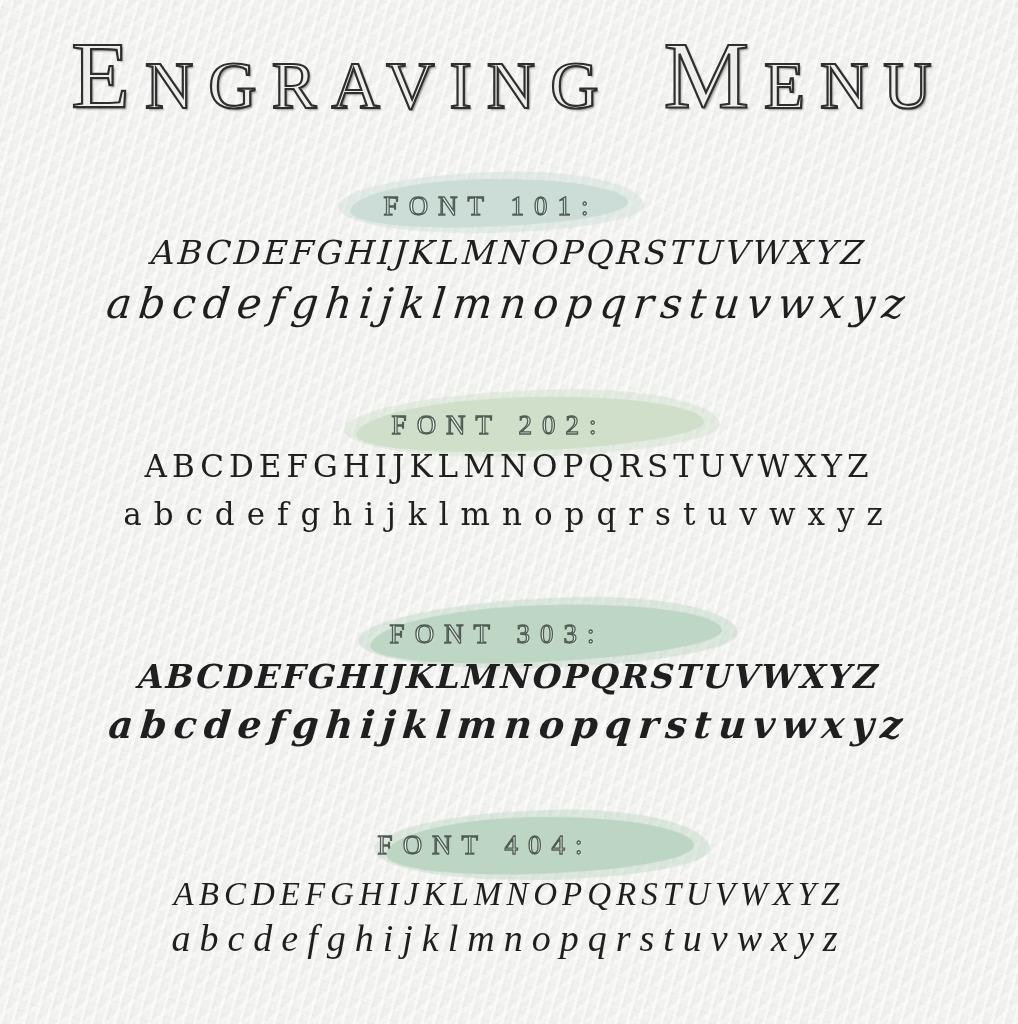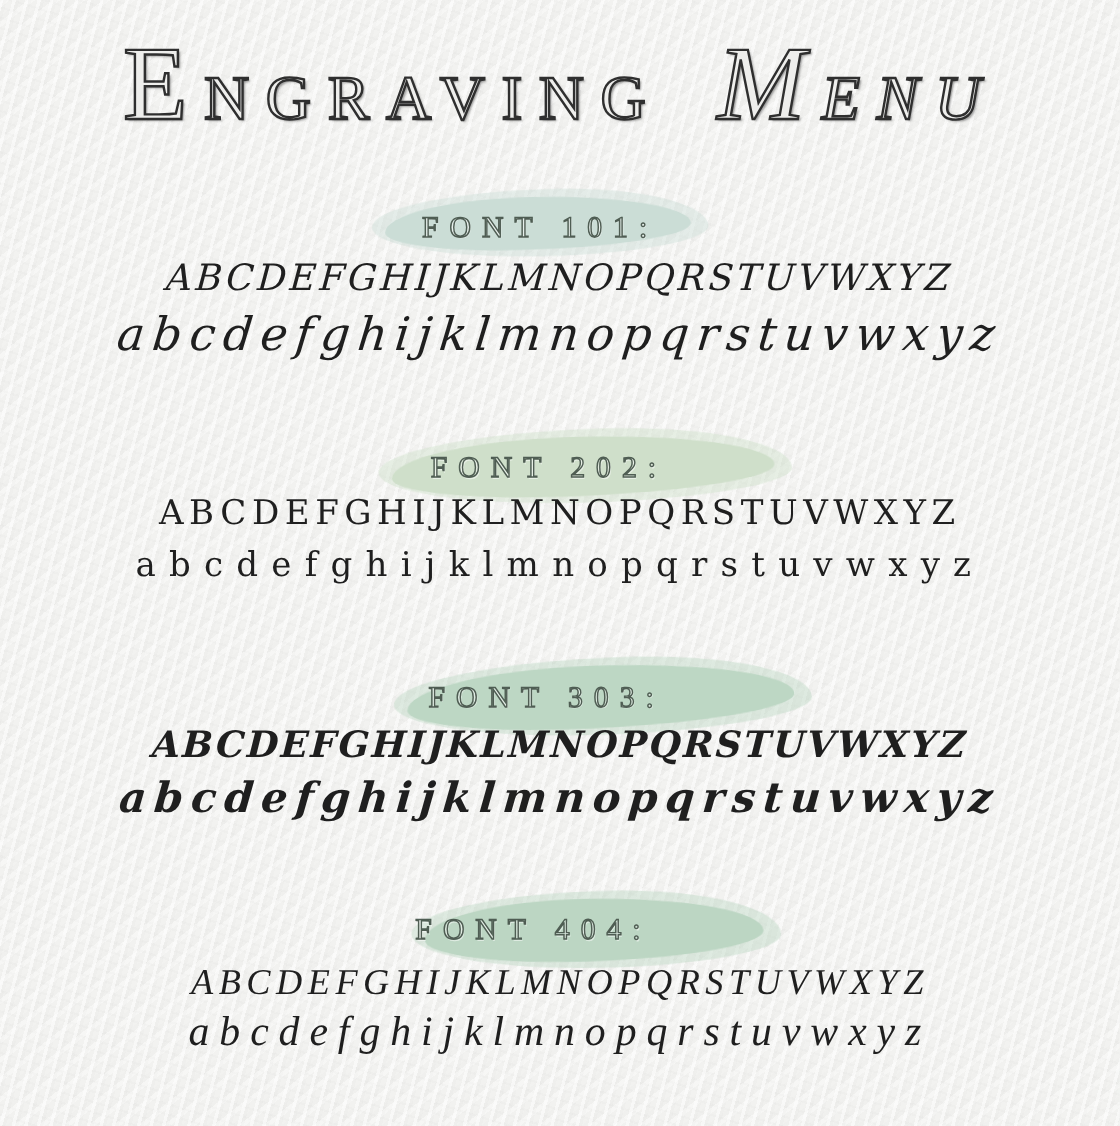--- a/index.html
+++ b/index.html
@@ -18,29 +18,29 @@
       repeating-linear-gradient(-38deg, rgba(255,255,255,.35) 0 4px, rgba(0,0,0,.008) 4px 8px, transparent 8px 14px);
   }
 
   
   .title{
     position:absolute;top:28px;left:0;right:0;
     text-align:center;white-space:nowrap;
     font-family:"Liberation Serif","DejaVu Serif",serif;
   }
   .title .word{display:inline-block;vertical-align:baseline;}
-  .title .word + .word{margin-left:46px;font-style:italic;}
+  .title .word + .word{margin-left:46px;}
   .title .big,.title .small{
     color:#eeeeec;
     -webkit-text-stroke:2.2px #2f2f2f;
     text-shadow:2px 2px 2px rgba(40,40,40,.45), -1px -1px 0 rgba(255,255,255,.6);
     letter-spacing:15px;
   }
   .title .big{font-size:96px;line-height:1;}
-  .title .small{font-size:57px;line-height:1;}
+  .title .small{font-size:67px;line-height:1;}
 
   
   .brush{position:absolute;filter:blur(.4px);}
   .brush .blob{
     position:absolute;inset:0;
     border-radius:48% 52% 58% 42% / 62% 55% 45% 38%;
   }
   .brush .blob.halo{
     inset:-7px -16px -6px -12px;
     opacity:.45;

